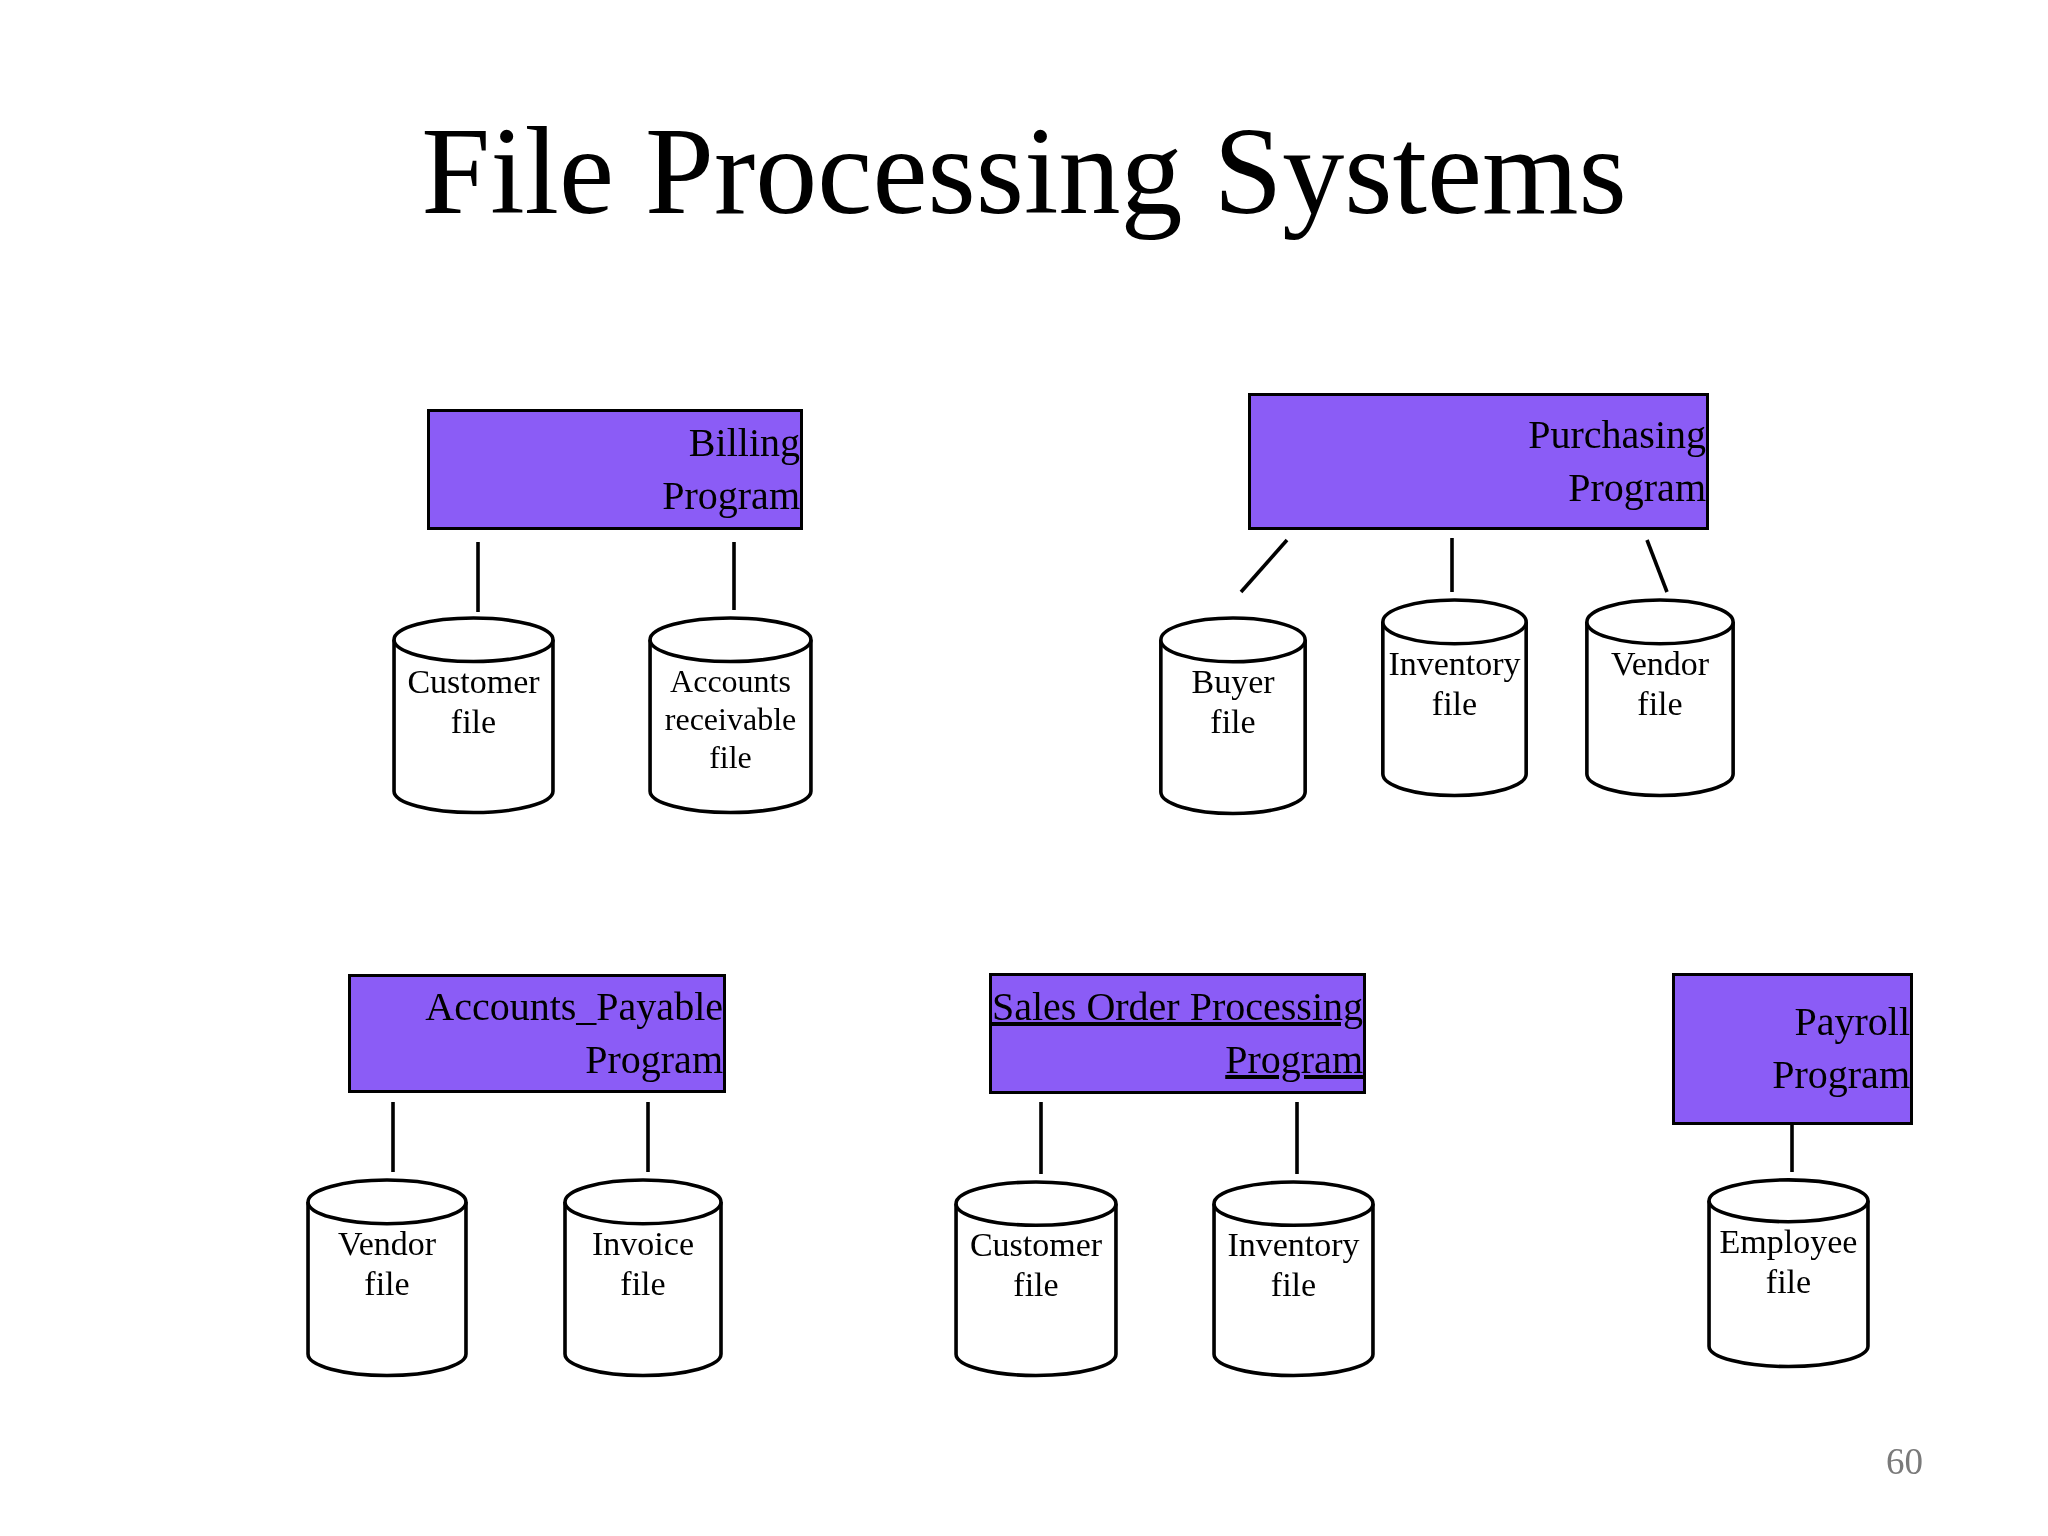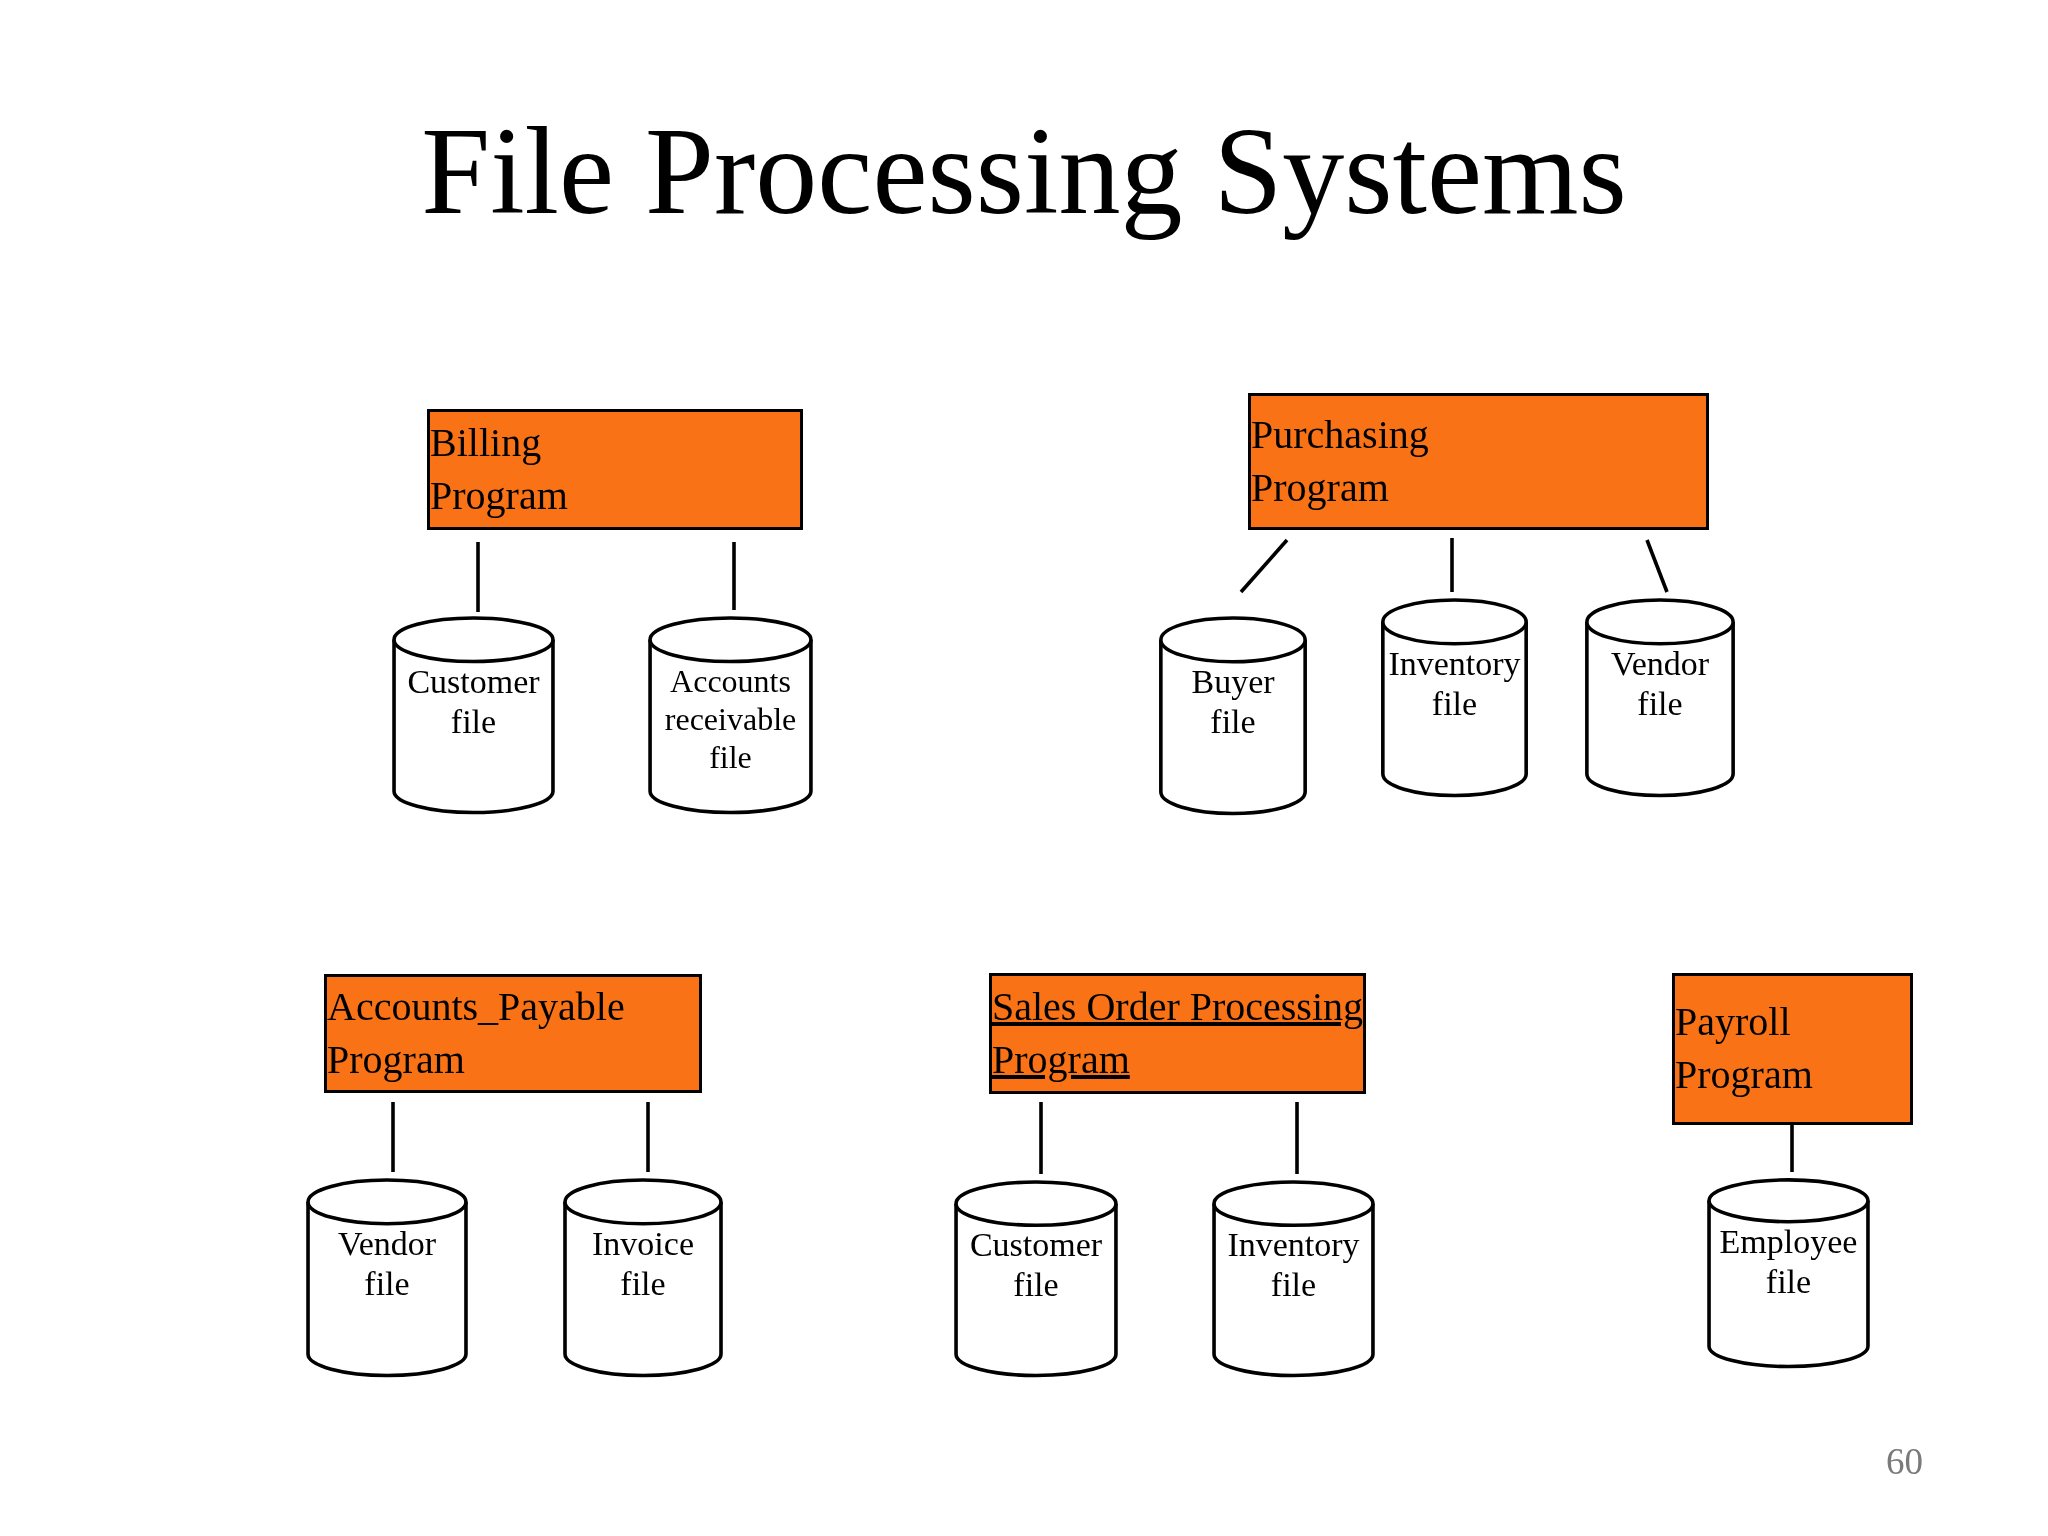--- a/index.html
+++ b/index.html
@@ -24,24 +24,24 @@
     text-align: center;
     font-size: 124px;
     line-height: 1.1;
     white-space: nowrap;
     color: #000000;
   }
   .pbox {
     position: absolute;
     box-sizing: border-box;
     border: 3px solid #000000;
-    background: #f97316;
+    background: #8b5cf6;
     display: flex;
     flex-direction: column;
-    align-items: flex-start;
+    align-items: flex-end;
     justify-content: center;
     font-size: 40px;
     line-height: 1.32;
     text-align: center;
     white-space: nowrap;
   }
   .cyl {
     position: absolute;
   }
   .cyl svg {
@@ -109,21 +109,21 @@
   <div class="pbox" style="left:427px; top:409px; width:376px; height:121px;">
     <span>Billing</span>
     <span>Program</span>
   </div>
 
   <div class="pbox" style="left:1212px; top:393px; width:461px; height:137px;margin-left:36px;">
     <span>Purchasing</span>
     <span>Program</span>
   </div>
 
-  <div class="pbox" style="left:324px; top:974px; width:378px; height:119px;font-family:Liberation Serif, serif;">
+  <div class="pbox" style="left:348px; top:974px; width:378px; height:119px;font-family:Liberation Serif, serif;">
     <span>Accounts_Payable</span>
     <span>Program</span>
   </div>
 
   <div class="pbox" style="left:989px; top:973px; width:377px; height:121px;text-decoration:underline;">
     <span>Sales Order Processing</span>
     <span>Program</span>
   </div>
 
   <div class="pbox" style="left:1672px; top:973px; width:241px; height:152px;">

